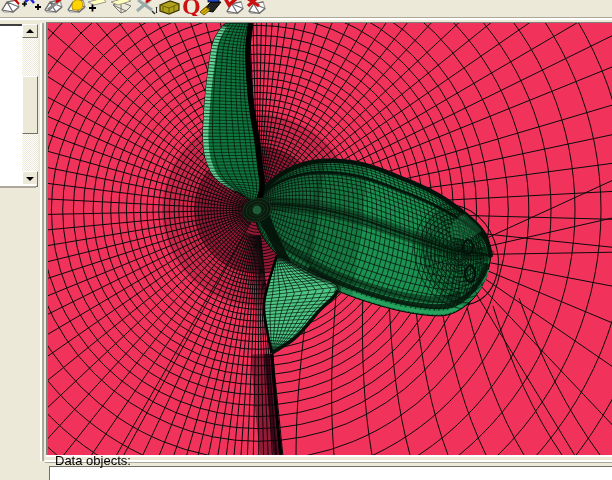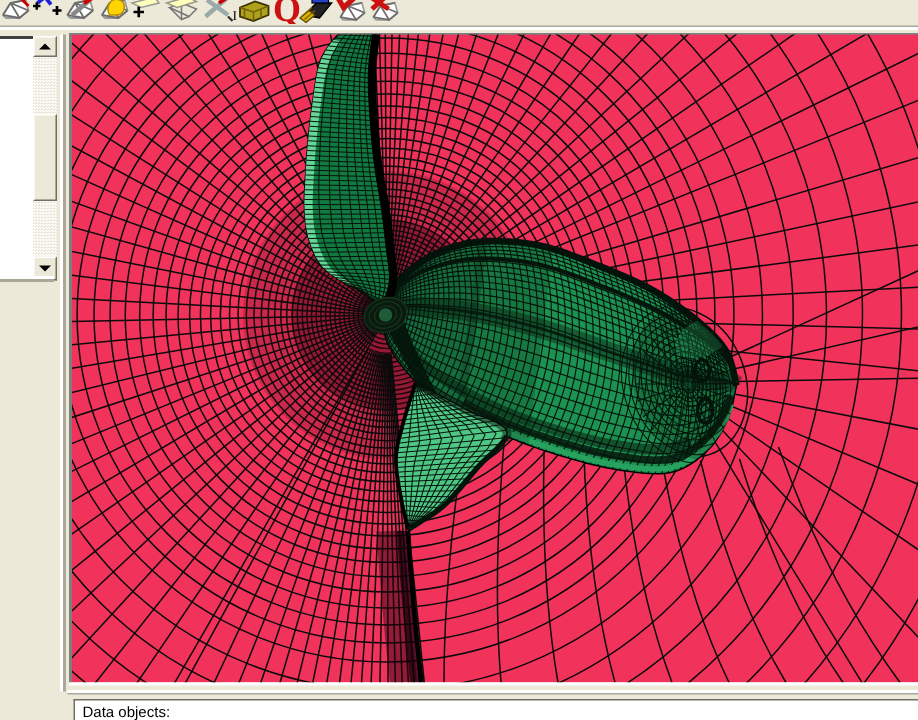--- a/index.html
+++ b/index.html
@@ -522,13 +522,13 @@
       <ellipse cx="209" cy="187" rx="14.5" ry="11.3" transform="rotate(-18 209 187)"></ellipse>
     </g>
     <circle cx="209" cy="187" r="4.5" fill="#1d5c36"></circle>
   </svg>
 <div class="abs" style="left:45.5px;top:455px;width:566.5px;height:2px;background:#fff"></div>
 
 <div class="abs" style="left:45px;top:459.5px;width:567px;height:2px;background:#fff"></div>
 <div class="abs" style="left:45px;top:461.5px;width:567px;height:1.5px;background:#aca899"></div>
 
 <div class="abs" style="left:48.5px;top:465.8px;width:563.5px;height:14.2px;background:#fff;border-top:1.2px solid #716f64;border-left:1.2px solid #716f64;box-sizing:border-box"></div>
-<div class="abs" style="left:55px;top:470px;font-size:10px;color:#000">Data objects:</div>
+<div class="abs" style="left:55px;top:453px;font-size:13px;color:#000">Data objects:</div>
 
 </body></html>

